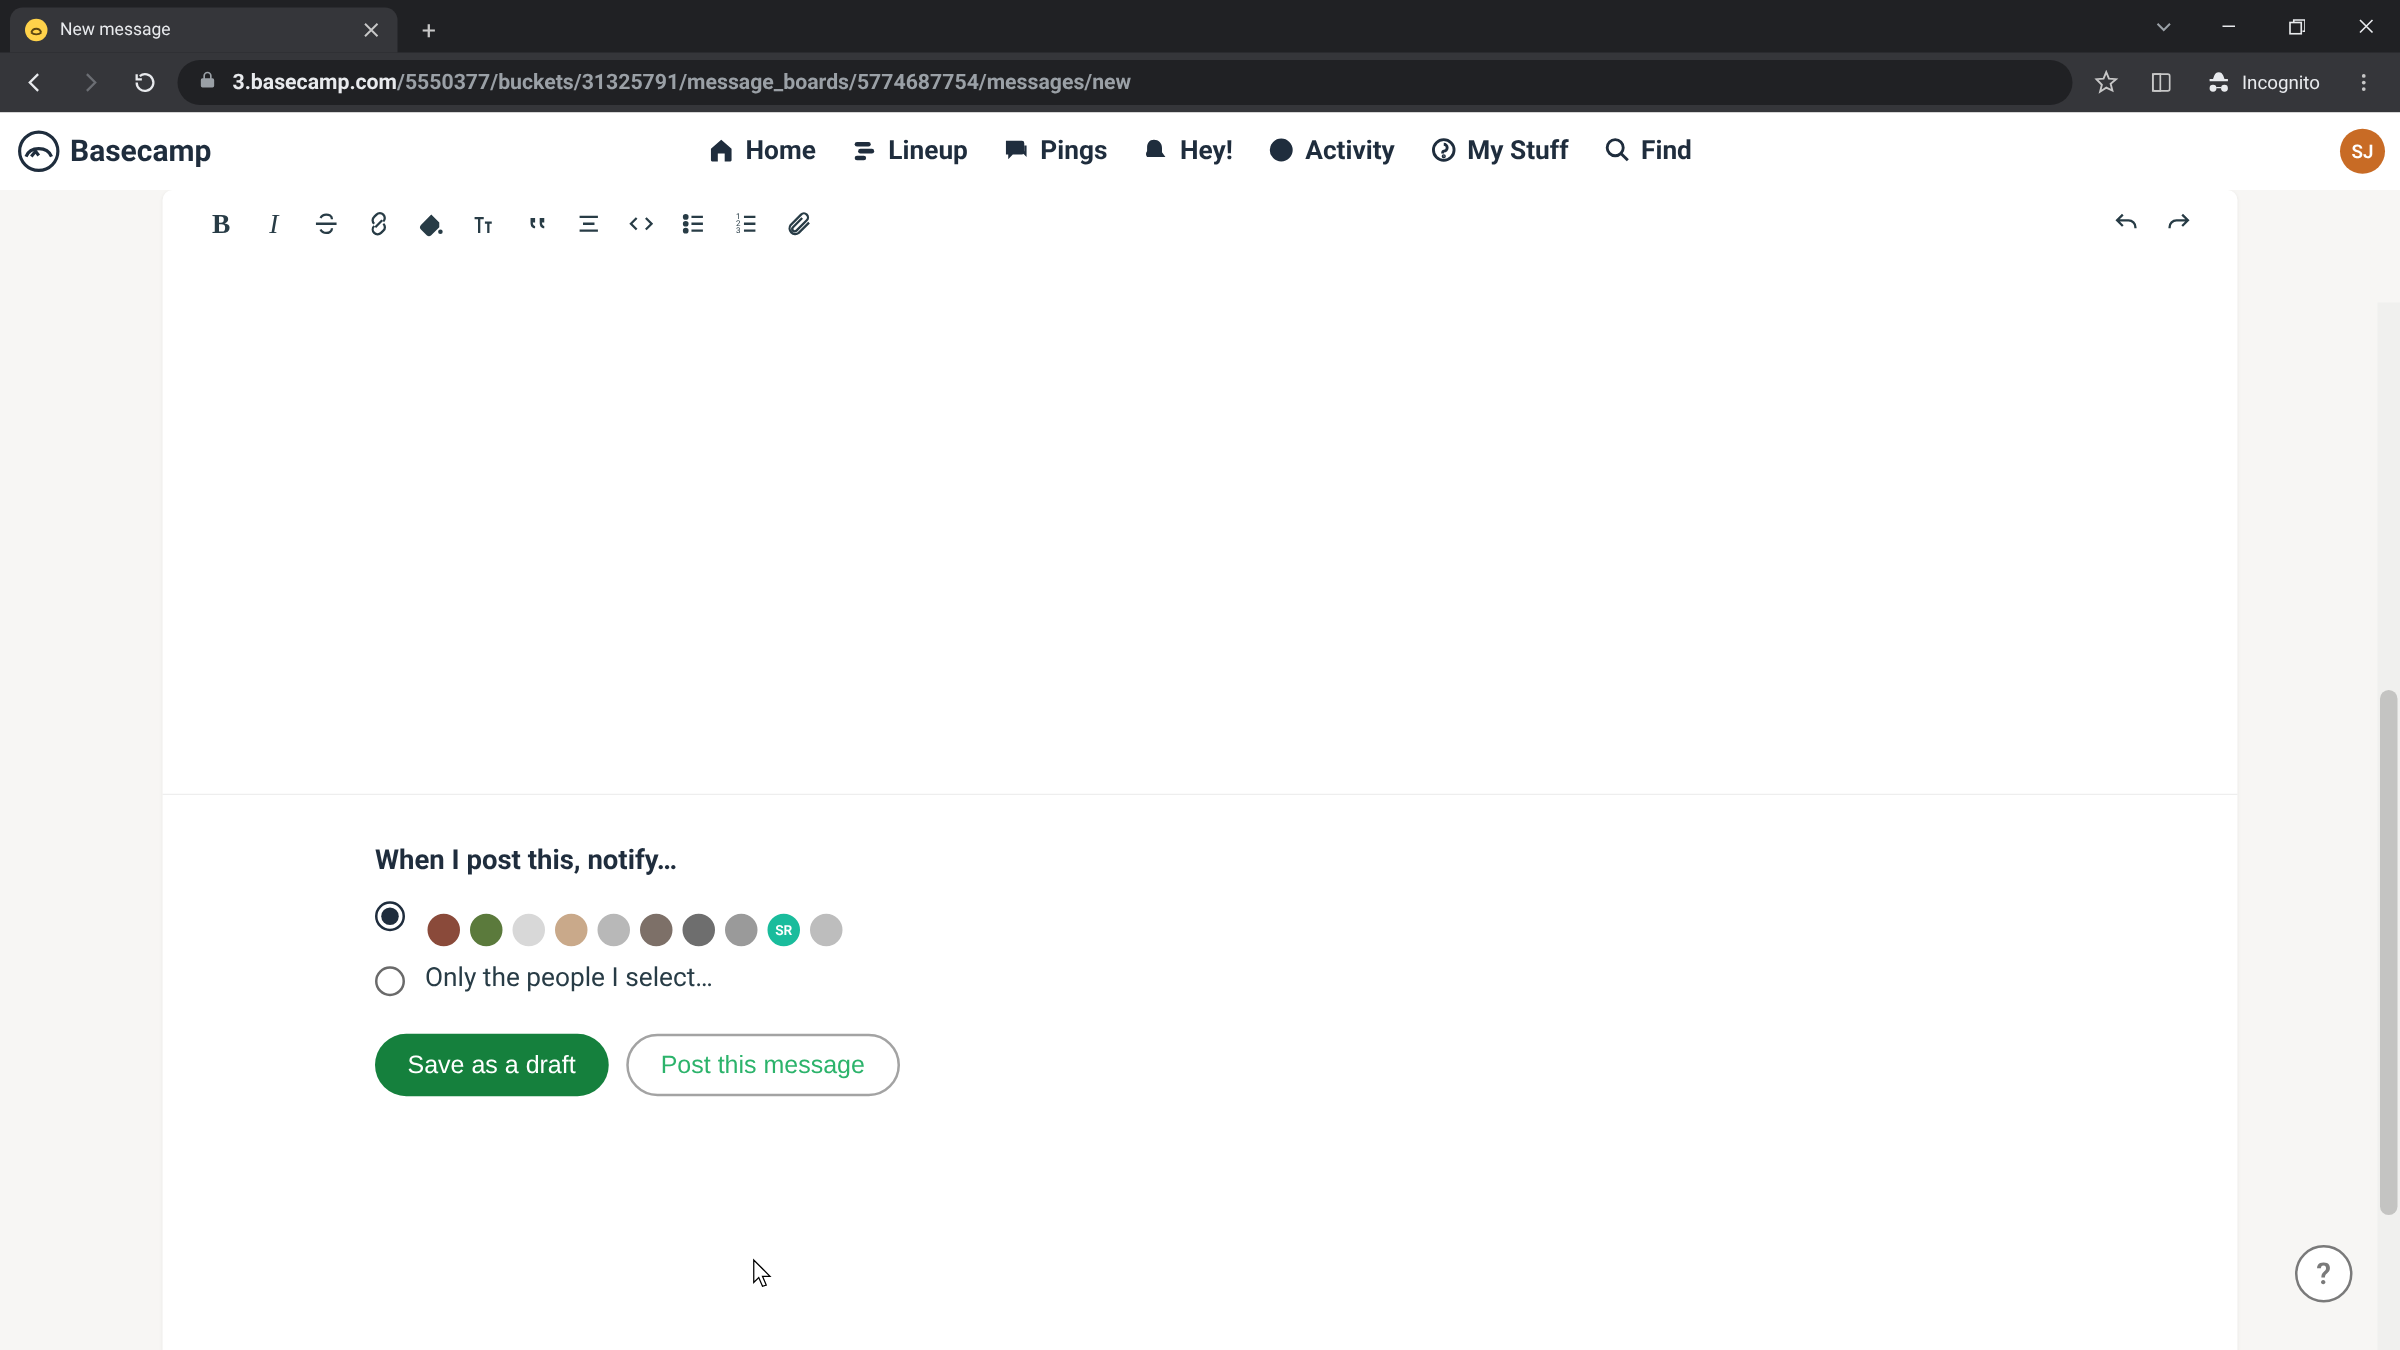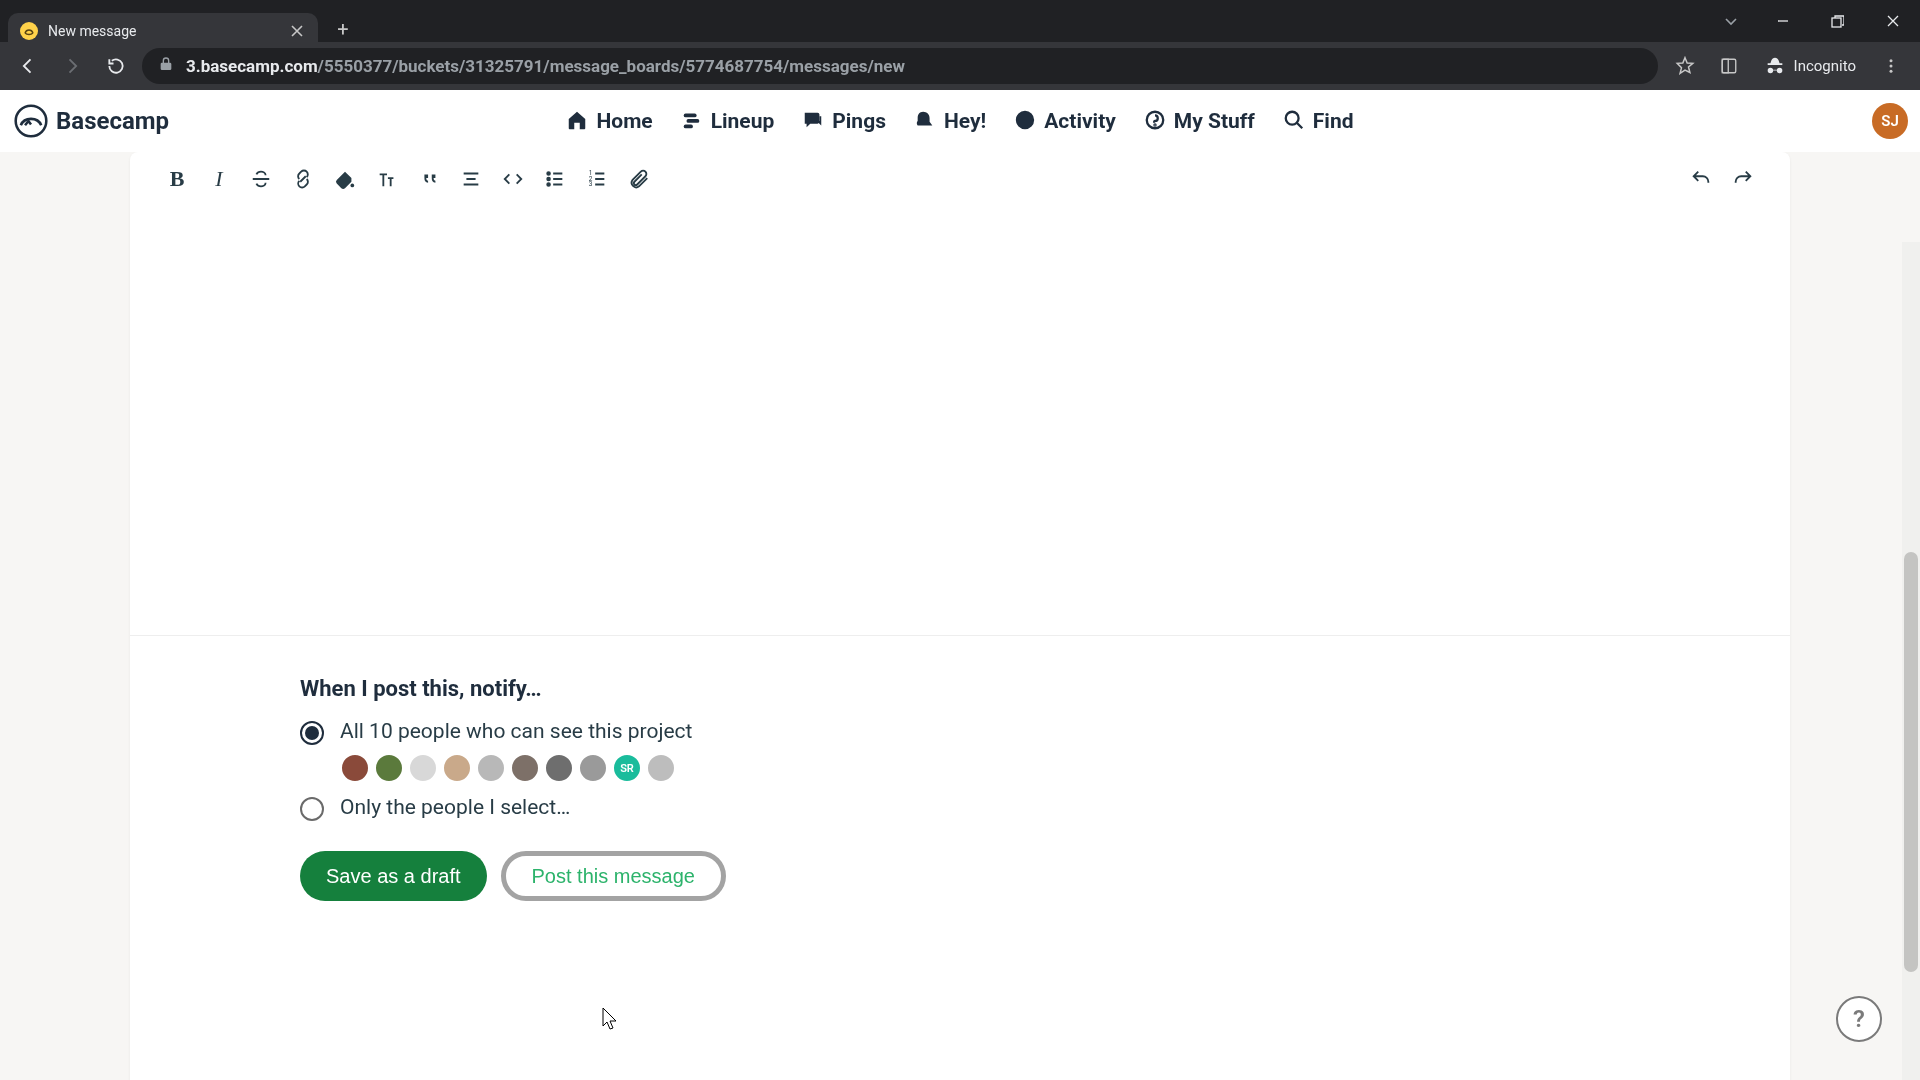--- a/index.html
+++ b/index.html
@@ -1,20 +1,20 @@
 <!DOCTYPE html>
 <html><head>
   <meta charset="utf-8">
   <style>
     * { margin: 0; padding: 0; box-sizing: border-box; }
     body { font-family: -apple-system, BlinkMacSystemFont, "Segoe UI", Roboto, Helvetica, Arial, sans-serif; background: #f5f5f3; overflow: hidden; width: 1920px; height: 1080px; position: relative; }
 
     
     .browser-chrome { background: #202124; color: #e8eaed; }
-    .tab-strip { display: flex; align-items: center; height: 42px; padding: 19px 8px 0 8px; }
+    .tab-strip { display: flex; align-items: flex-end; height: 42px; padding: 19px 8px 0 8px; }
     .tab { display: flex; align-items: center; background: #35363a; border-radius: 10px 10px 0 0; height: 36px; padding: 0 12px; width: 310px; gap: 10px; }
     .tab-favicon { width: 18px; height: 18px; background: #ffd24a; border-radius: 50%; display:flex; align-items:center; justify-content:center;}
     .tab-favicon svg { width: 12px; height: 12px; }
     .tab-title { flex: 1; font-size: 14px; color: #e8eaed; white-space: nowrap; overflow: hidden; text-overflow: ellipsis; }
     .tab-close { width: 18px; height: 18px; display: flex; align-items: center; justify-content: center; color: #c7c7c7; cursor: pointer; }
     .new-tab { width: 30px; height: 30px; display: flex; align-items: center; justify-content: center; color: #c7c7c7; cursor: pointer; margin-left: 10px; margin-bottom: 3px; font-size: 20px; }
     .window-controls { position: absolute; right: 0; top: 0; display: flex; height: 42px; align-items: center; }
     .win-btn { width: 55px; height: 42px; display:flex; align-items:center; justify-content:center; color:#e8eaed; cursor:pointer; }
     .win-chev { width: 48px; height:42px; display:flex; align-items:center; justify-content:center; color:#9aa0a6; cursor:pointer; }
     .toolbar { display: flex; align-items: center; height: 48px; background: #35363a; padding: 0 10px; gap: 8px; }
@@ -58,21 +58,21 @@
     .radio.checked { border-color:#1f2d3d; }
     .radio.checked::after { content:''; width:14px; height:14px; background:#1f2d3d; border-radius:50%; }
     .radio-label { font-size: 21px; color:#283c46; }
     .people-row { display:flex; gap: 4px; margin-top: 10px; margin-left: 0; }
     .person { width: 30px; height:30px; border-radius:50%; background:#ccc; border: 2px solid #fff; display:flex; align-items:center; justify-content:center; font-size:11px; color:#fff; font-weight:600; }
     .p0{background:#8a4a3a;} .p1{background:#5b7a3c;} .p2{background:#d8d8d8;} .p3{background:#c9a98a;} .p4{background:#b8b8b8;} .p5{background:#7d7068;} .p6{background:#6e6e6e;} .p7{background:#9a9a9a;} .p8{background:#1abc9c;} .p9{background:#bdbdbd;}
 
     .action-row { display:flex; gap: 14px; margin-top: 30px; }
     .btn { height: 50px; padding: 0 26px; border-radius: 26px; font-size: 20px; display:flex; align-items:center; justify-content:center; cursor:pointer; border: none; }
     .btn-primary { background:#15803d; color:#fff; }
-    .btn-outline { background:#fff; color:#2cb36b; border:5px solid #a3a3a3; }
+    .btn-outline { background:#fff; color:#2cb36b; border:2px solid #a3a3a3; }
 
     .help-fab { position:absolute; right: 38px; bottom: 38px; width:46px; height:46px; border-radius:50%; border:2px solid #7a7a7a; color:#7a7a7a; display:flex; align-items:center; justify-content:center; font-size:24px; font-weight:600; cursor:pointer; background:#fff; }
 
     .vscroll { position:absolute; right:0; top: 152px; bottom:0; width: 18px; background: #f0f0ee; }
     .vthumb { position:absolute; left:2px; right:2px; top: 310px; height: 420px; background:#c4c4c2; border-radius: 7px; }
 
     .cursor { position:absolute; left: 601px; top: 1006px; width: 20px; height: 26px; pointer-events:none; z-index: 9999; }
   </style>
 </head>
 <body>
@@ -310,21 +310,20 @@
           </div>
       </div>
       <div class="editor-body"></div>
 
       <div class="notify-section">
         <div class="notify-title">When I post this, notify…</div>
 
         <div class="radio-row">
           <div class="radio checked"></div>
           <div>
-            <div class="radio-label">All 10 people who can see this project</div>
             <div class="people-row">
               <div class="person p0"></div>
               <div class="person p1"></div>
               <div class="person p2"></div>
               <div class="person p3"></div>
               <div class="person p4"></div>
               <div class="person p5"></div>
               <div class="person p6"></div>
               <div class="person p7"></div>
               <div class="person p8">

